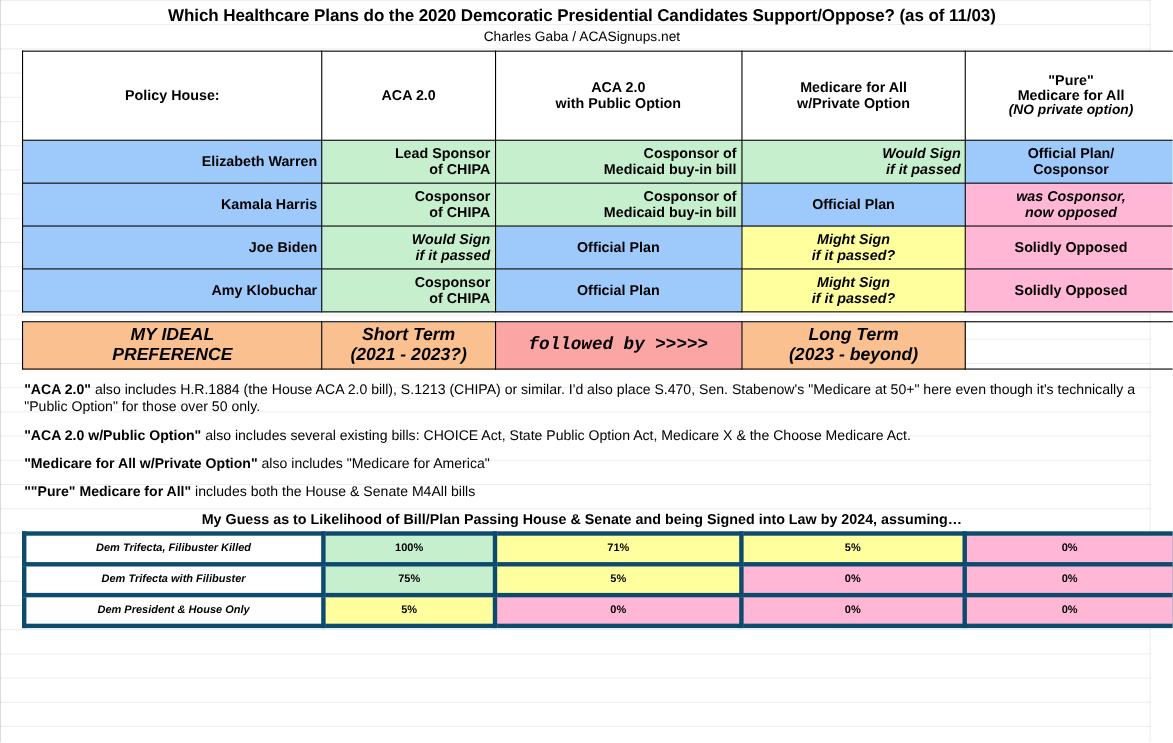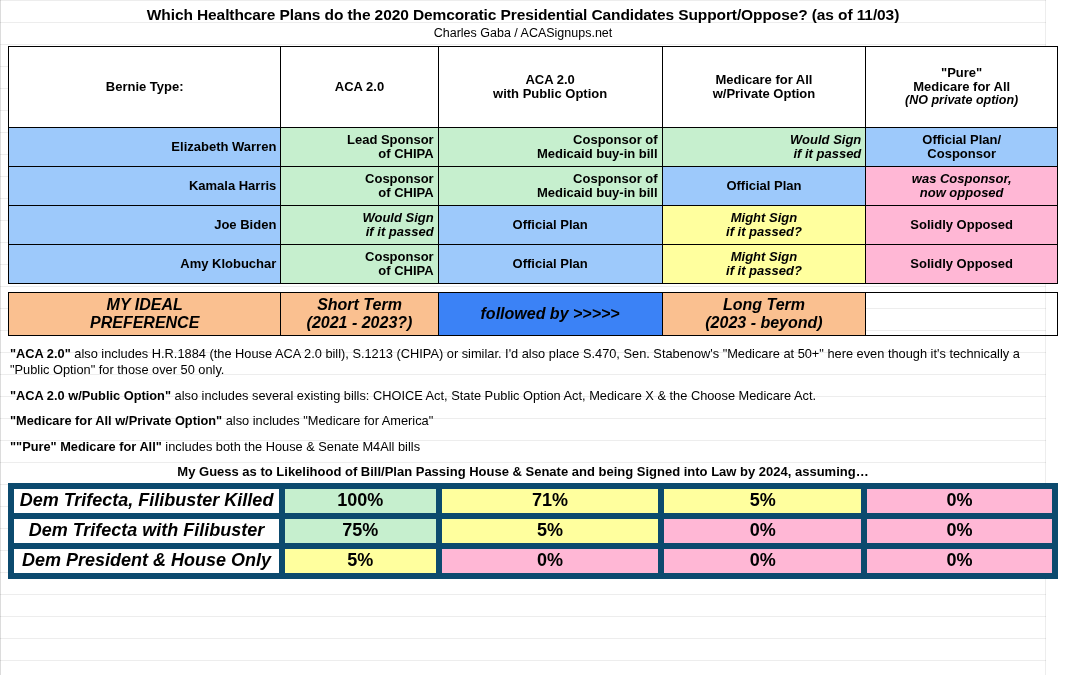--- a/index.html
+++ b/index.html
@@ -12,20 +12,21 @@
     height: 675px;
     font-family: "Liberation Sans", sans-serif;
     color: #000000;
     overflow: hidden;
   }
   .sheet {
     position: relative;
     width: 1046px;
     height: 675px;
     box-sizing: border-box;
+    padding-left: 12px;
   }
   
   .gridlines {
     position: absolute;
     inset: 0;
     background-image:
       repeating-linear-gradient(to right, rgba(0,0,0,0.07) 0 1px, transparent 1px 100%),
       repeating-linear-gradient(to bottom, rgba(0,0,0,0.07) 0 1px, transparent 1px 100%);
     background-size: 1066px 22px, 1066px 22px;
     pointer-events: none;
@@ -106,21 +107,21 @@
   .cell {
     text-align: center;
     font-weight: bold;
     font-size: 13px;
   }
   .green { background: #c6efce; text-align: right; }
   .blue  { background: #9dc9fb; }
   .yellow{ background: #ffff9e; }
   .pink  { background: #ffb7d5; }
   .orange{ background: #fac090; }
-  .white { background: #3b82f6; }
+  .white { background: #fca5a5; font-family: Liberation Mono, monospace; }
   .ital  { font-style: italic; }
 
   table.pref {
     border-collapse: collapse;
     table-layout: fixed;
     margin: 8px 8px 0 8px;
     width: 1050px;
   }
   table.pref td {
     border: 1px solid #000000;
@@ -158,22 +159,22 @@
     font-size: 13px;
     margin: 8px 0 4px 0;
   }
   table.guess {
     border-collapse: collapse;
     table-layout: fixed;
     margin: 0 8px;
     width: 1050px;
   }
   table.guess td {
-    border: 6px solid #0c4a6e;
-    font-size: 18px;
+    border: 4px solid #0c4a6e;
+    font-size: 10px;
     font-weight: bold;
     text-align: center;
     height: 22px;
     padding: 1px 4px;
   }
   td.guess-label {
     text-align: right;
     font-style: italic;
     padding-right: 8px;
     background: #ffffff;
@@ -192,21 +193,21 @@
     <table class="main">
       <colgroup>
         <col class="c0">
           <col class="c1">
           <col class="c2">
           <col class="c3">
           <col class="c4">
       </colgroup>
       <tbody id="main-body">
           <tr class="hdr-row">
-            <td class="hdr-policy">Bernie Type:</td>
+            <td class="hdr-policy">Policy House:</td>
             <td class="hdr-big">ACA 2.0</td>
             <td class="hdr-big">ACA 2.0<br>with Public Option</td>
             <td class="hdr-big">Medicare for All<br>w/Private Option</td>
             <td class="hdr-big">"Pure"<br>Medicare for All<span class="hdr-sub">(NO private option)</span></td>
           </tr>
           <tr>
             <td class="name-cell">Elizabeth Warren</td>
             <td class="cell green">Lead Sponsor<br>of CHIPA</td>
             <td class="cell green">Cosponsor of<br>Medicaid buy-in bill</td>
             <td class="cell green ital">Would Sign<br>if it passed</td>

